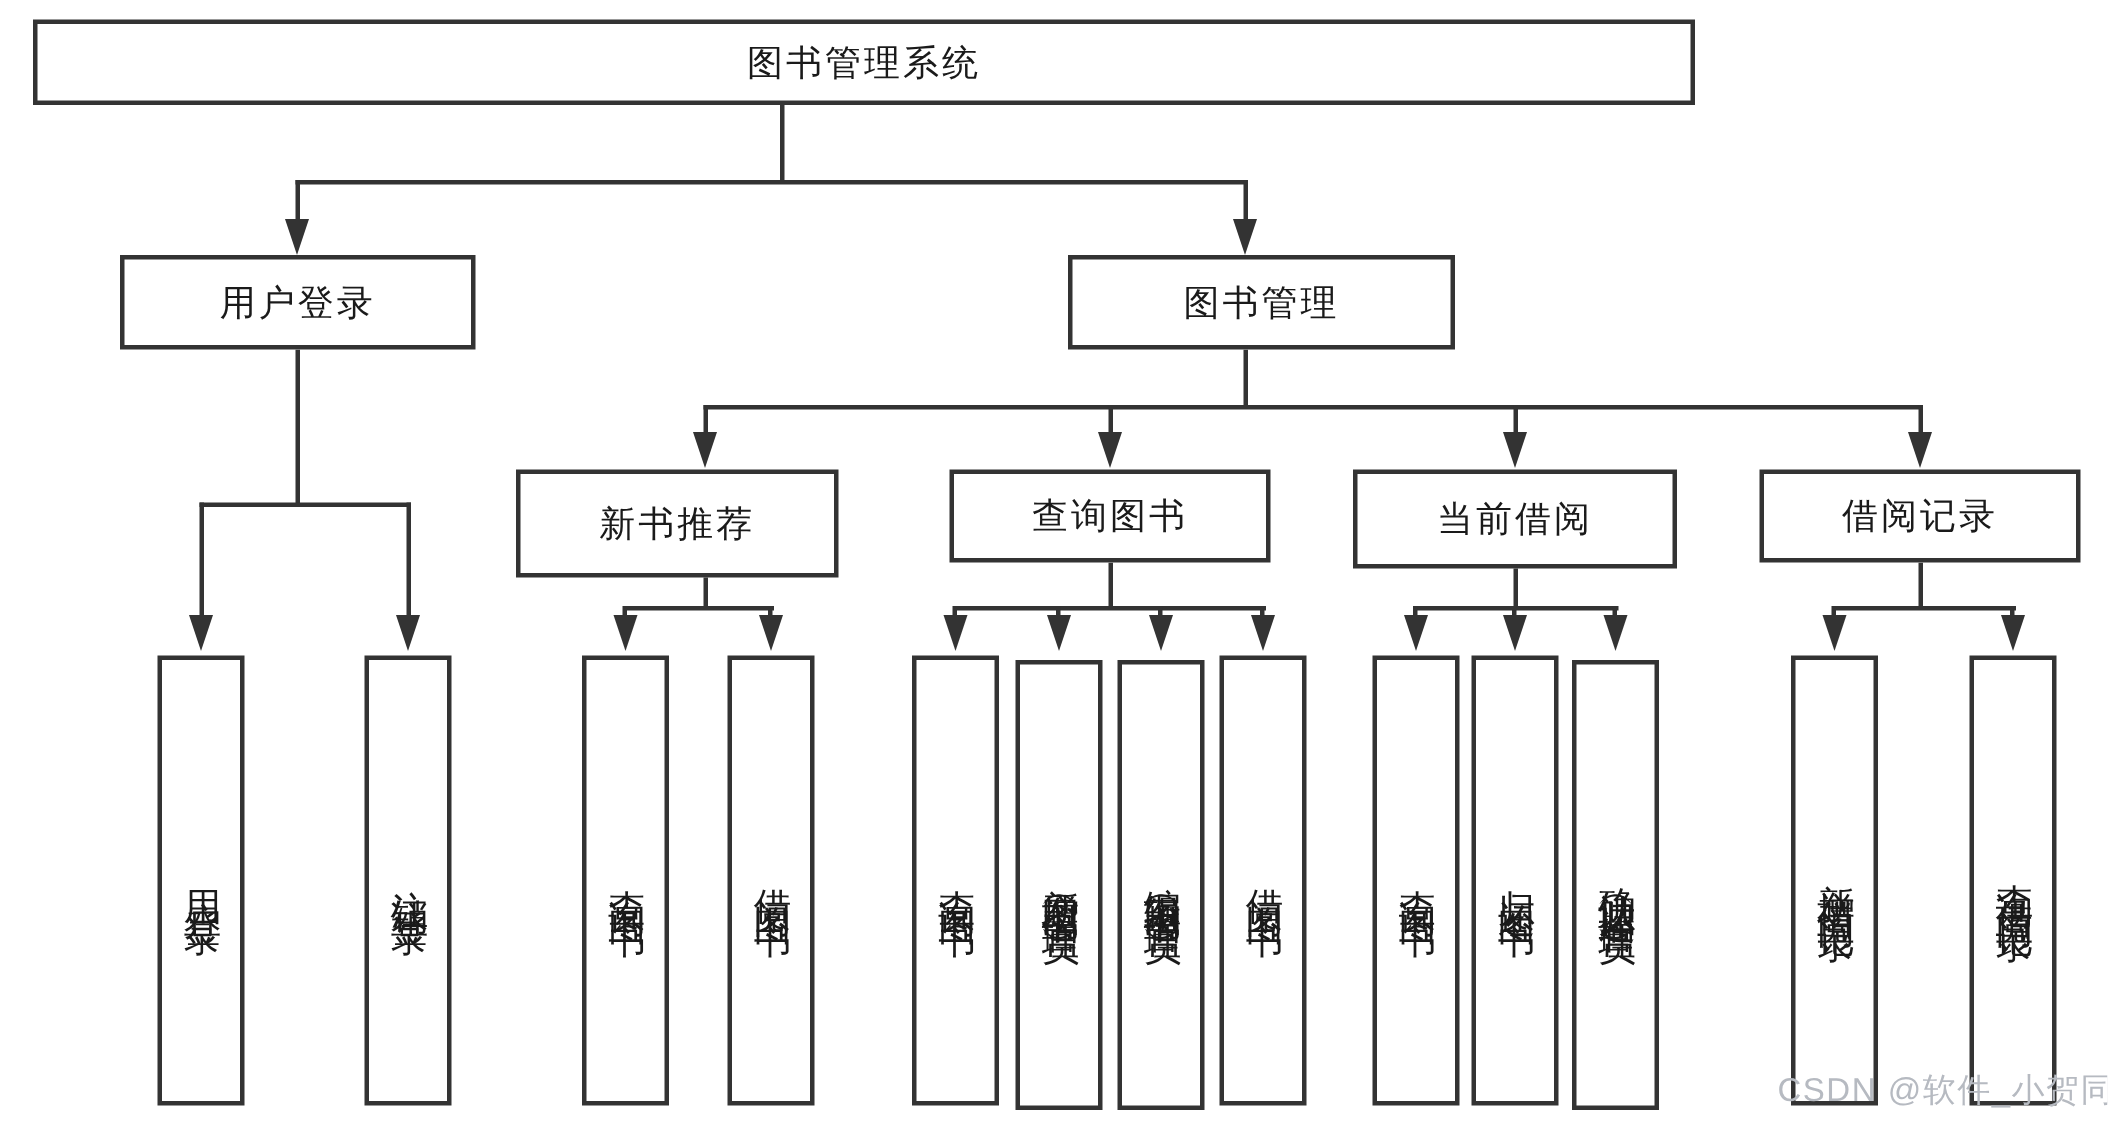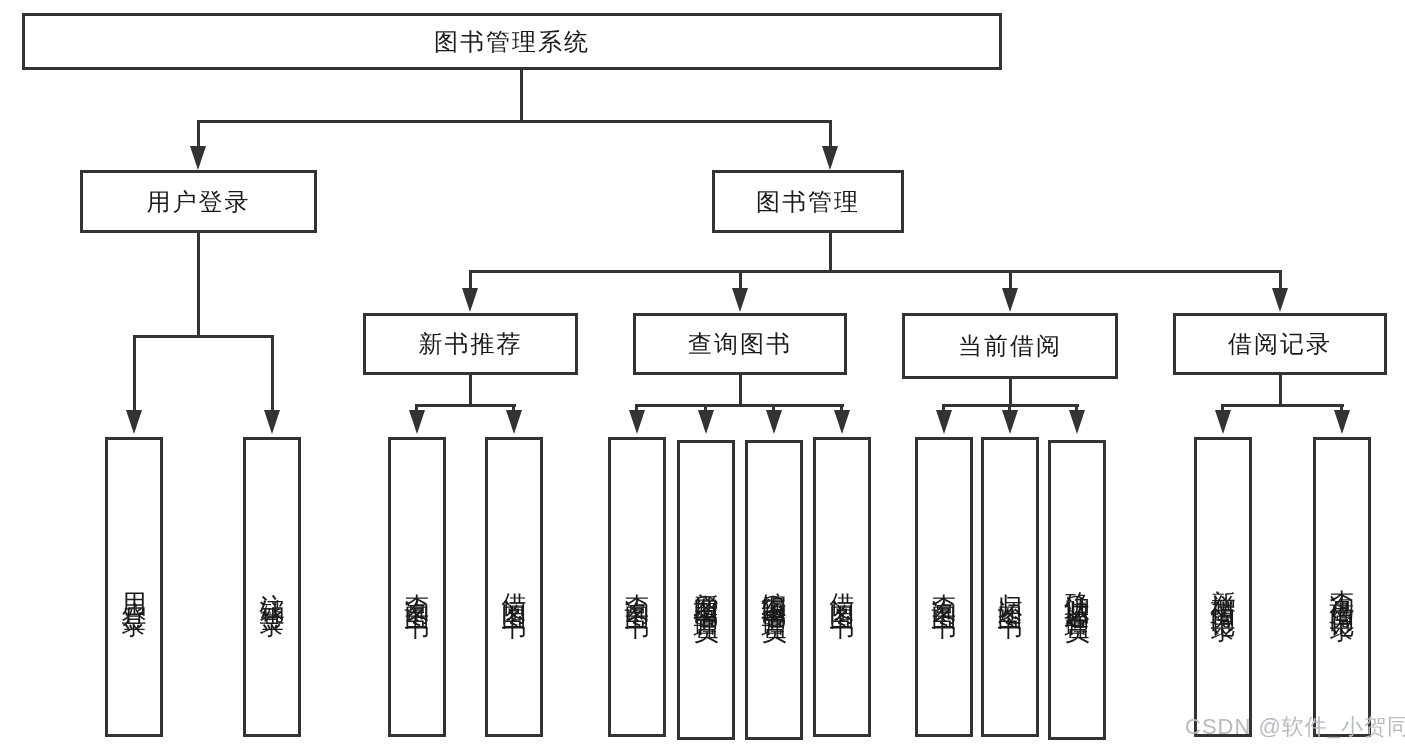--- a/index.html
+++ b/index.html
@@ -94,26 +94,26 @@
   <div class="ar" style="left:1002px;top:410px"></div>
   <div class="ar" style="left:1069px;top:410px"></div>
 
   <div class="vl" style="left:1279px;top:375px;height:31px"></div>
   <div class="hl" style="left:1222px;top:404px;width:122px"></div>
   <div class="vl" style="left:1221px;top:404px;height:8px"></div>
   <div class="vl" style="left:1340px;top:404px;height:8px"></div>
   <div class="ar" style="left:1215px;top:410px"></div>
   <div class="ar" style="left:1334px;top:410px"></div>
 
-  <div class="node hnode" style="left:22px;top:13px;width:980px;height:57px">图书管理系统</div>
+  <div class="node hnode" style="left:22px;top:13px;width:1108px;height:57px">图书管理系统</div>
 
   <div class="node hnode" style="left:80px;top:170px;width:237px;height:63px">用户登录</div>
-  <div class="node hnode" style="left:712px;top:170px;width:192px;height:63px">图书管理</div>
+  <div class="node hnode" style="left:712px;top:170px;width:258px;height:63px">图书管理</div>
 
-  <div class="node hnode" style="left:363px;top:313px;width:215px;height:62px">新书推荐</div>
+  <div class="node hnode" style="left:344px;top:313px;width:215px;height:72px">新书推荐</div>
   <div class="node hnode" style="left:633px;top:313px;width:214px;height:62px">查询图书</div>
   <div class="node hnode" style="left:902px;top:313px;width:216px;height:66px">当前借阅</div>
   <div class="node hnode" style="left:1173px;top:313px;width:214px;height:62px">借阅记录</div>
 
   <div class="node leaf ls" style="left:105px;top:437px;width:58px;height:300px">
     <span>用户登录</span>
     </div>
   <div class="node leaf ls" style="left:243px;top:437px;width:58px;height:300px">
     <span>注销登录</span>
     </div>

